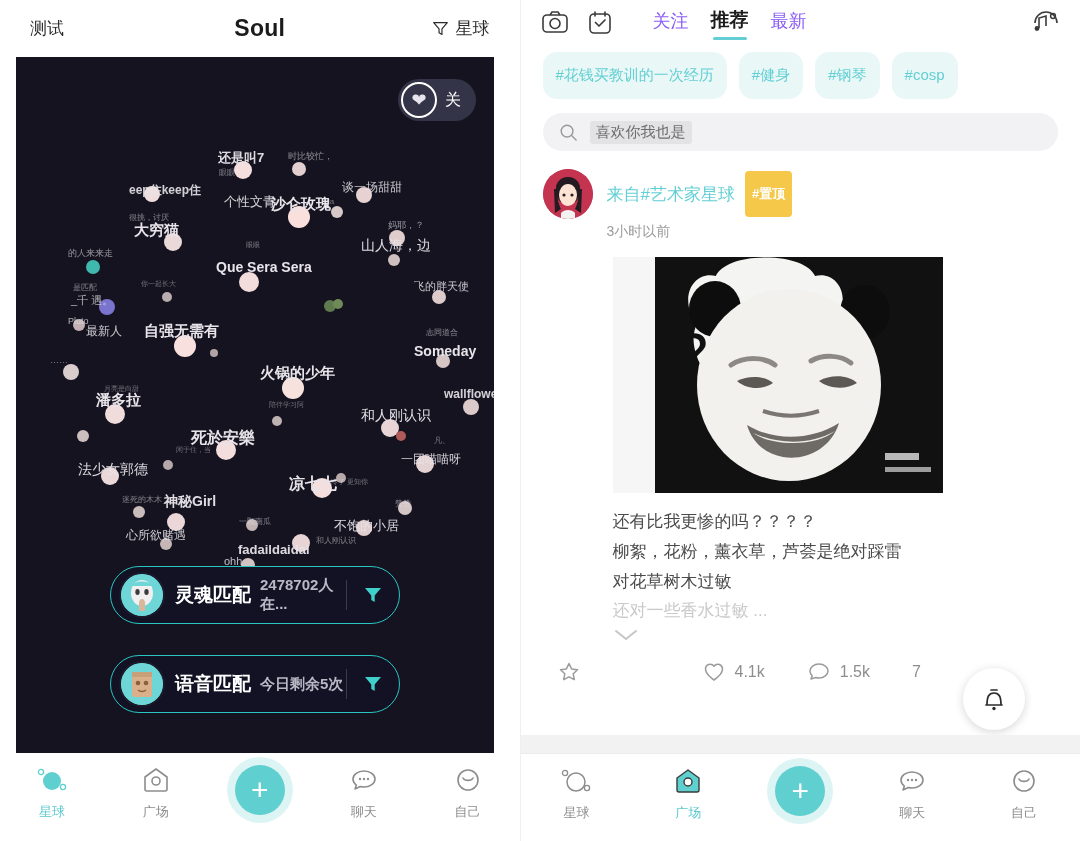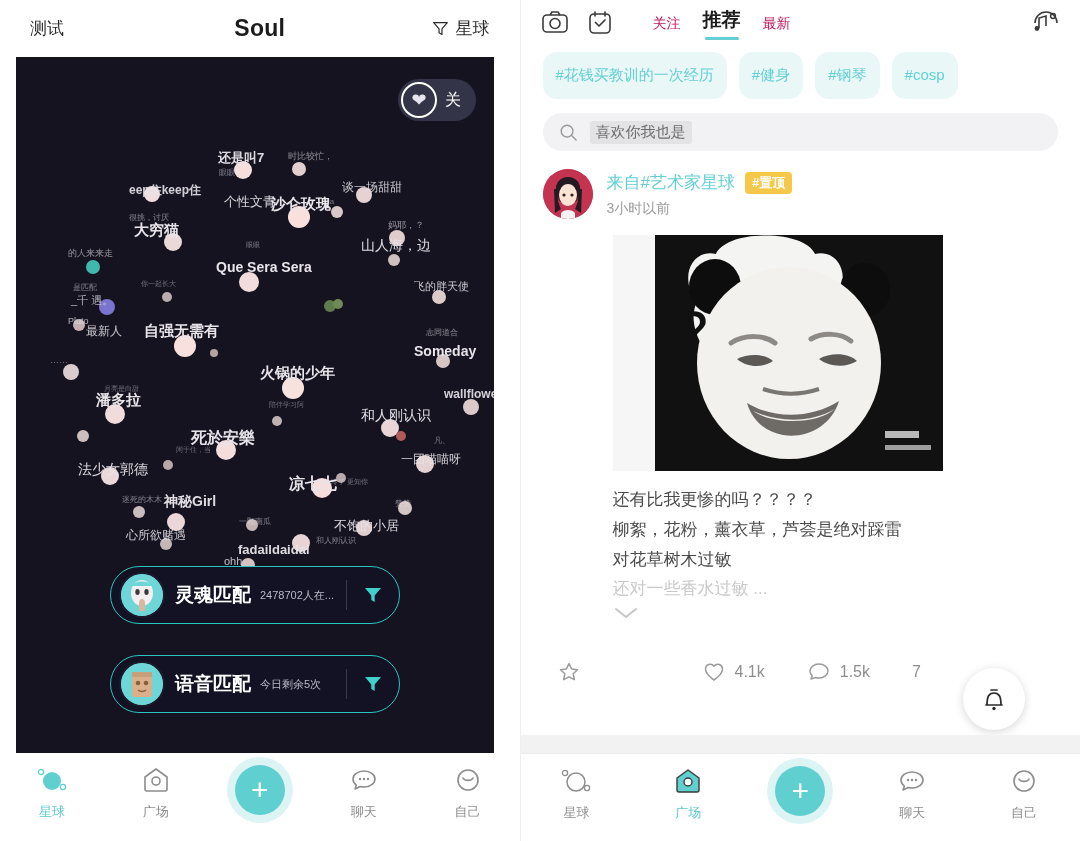--- a/index.html
+++ b/index.html
@@ -41,57 +41,57 @@
     position:absolute;left:110px;width:290px;height:58px;
     border:1.6px solid #29c5c0;border-radius:29px;
     background:#131225;display:flex;align-items:center;box-sizing:border-box;
   }
   .match-btn.b1{top:566px;}
   .match-btn.b2{top:655px;}
   .m-avatar{width:42px;height:42px;border-radius:50%;margin-left:8px;flex:0 0 auto;
     border:2px solid #1b1b2c;overflow:hidden;position:relative;background:#5fd2d6;}
   .m-avatar.av2{background:#62d0d2;}
   .m-title{color:#ffffff;font-size:19px;font-weight:bold;margin-left:10px;}
-  .m-sub{color:#b9b9c6;font-size:11px;margin-left:9px;flex:1;}
+  .m-sub{color:#b9b9c6;font-size:15px;margin-left:9px;flex:1;font-weight:bold;}
   .m-div{width:1px;height:30px;background:#3b3b50;}
   .m-funnel{width:52px;display:flex;align-items:center;justify-content:center;}
 
   
   .tabbar{position:absolute;bottom:0;left:0;width:100%;height:88px;background:#fff;display:flex;align-items:flex-start;padding-top:10px;box-sizing:border-box;}
   .tabbar.right-tb{border-top:1px solid #ececec;}
   .tab{flex:1;display:flex;flex-direction:column;align-items:center;gap:6px;}
   .tab-ico{height:34px;display:flex;align-items:center;justify-content:center;}
   .tab-lbl{font-size:13px;color:#8d8d8d;}
   .tab-lbl.active{color:#5ec8cf;}
   .plus-wrap{position:relative;width:66px;height:66px;display:flex;align-items:center;justify-content:center;margin-top:-6px;}
   .plus-glow{position:absolute;width:66px;height:66px;border-radius:50%;background:rgba(94,205,205,.22);}
   .plus-core{position:relative;width:50px;height:50px;border-radius:50%;background:#5fd0cf;display:flex;align-items:center;justify-content:center;color:#fff;font-size:30px;line-height:1;}
 
   
   .right-panel{width:560px;height:841px;position:relative;background:#fff;border-left:1px solid #efefef;}
   .r-header{height:46px;display:flex;align-items:center;padding:0 20px;box-sizing:border-box;gap:18px;}
   .r-tabs{display:flex;align-items:flex-end;gap:22px;margin-left:22px;}
-  .r-tab{font-size:14px;color:#be185d;position:relative;padding-bottom:7px;}
+  .r-tab{font-size:18px;color:#8b5cf6;position:relative;padding-bottom:7px;}
   .r-tab.active{color:#1c1c1c;font-weight:bold;font-size:19px;}
   .r-tab.active:after{content:"";position:absolute;left:2px;right:2px;bottom:0;height:3px;border-radius:2px;background:#63cfd4;}
   .r-music{margin-left:auto;}
 
   .tagrow{display:flex;gap:12px;padding:6px 22px 8px 22px;box-sizing:border-box;overflow:hidden;}
   .tag{background:#e9f8f7;color:#63cfd4;border-radius:14px;padding:14px 13px;font-size:15px;white-space:nowrap;}
 
   .searchwrap{padding:6px 22px 10px 22px;}
   .searchbar{height:38px;background:#f2f2f4;border-radius:19px;display:flex;align-items:center;padding:0 16px;box-sizing:border-box;gap:12px;}
   .s-val{background:#e3e3e6;color:#6d6d6d;font-size:15px;padding:2px 6px;border-radius:3px;}
 
   .post{padding:8px 22px 0 22px;}
   .p-head{display:flex;align-items:flex-start;gap:14px;}
   .p-avatar{width:50px;height:50px;border-radius:50%;overflow:hidden;flex:0 0 auto;background:#c83a55;position:relative;}
   .p-meta{padding-top:2px;}
   .p-from{font-size:17px;color:#63cfd4;display:flex;align-items:center;gap:10px;}
-  .p-badge{background:#f5c84a;color:#ffffff;font-size:13px;border-radius:4px;padding:2px 7px;font-weight:bold;}
+  .p-badge{background:#f5c84a;color:#ffffff;font-size:13px;border-radius:4px;padding:14px 7px;font-weight:bold;}
   .p-time{font-size:14px;color:#9b9b9b;margin-top:6px;}
   .p-image{margin:16px 0 0 70px;width:330px;height:236px;background:#efefef;overflow:hidden;position:relative;}
   .p-text{margin:14px 0 0 70px;width:380px;}
   .p-line{font-size:17px;color:#4b4b4b;line-height:1.75;}
   .p-line.faded{color:#c9c9c9;}
   .p-expand{margin:2px 0 0 70px;width:380px;text-align:center;color:#c6c6c6;font-size:15px;}
 
   .p-actions{position:absolute;left:22px;right:0;top:660px;display:flex;align-items:center;}
   .act{display:flex;align-items:center;gap:9px;color:#8e8e8e;font-size:16px;}
   .act.a1{margin-left:14px;}

